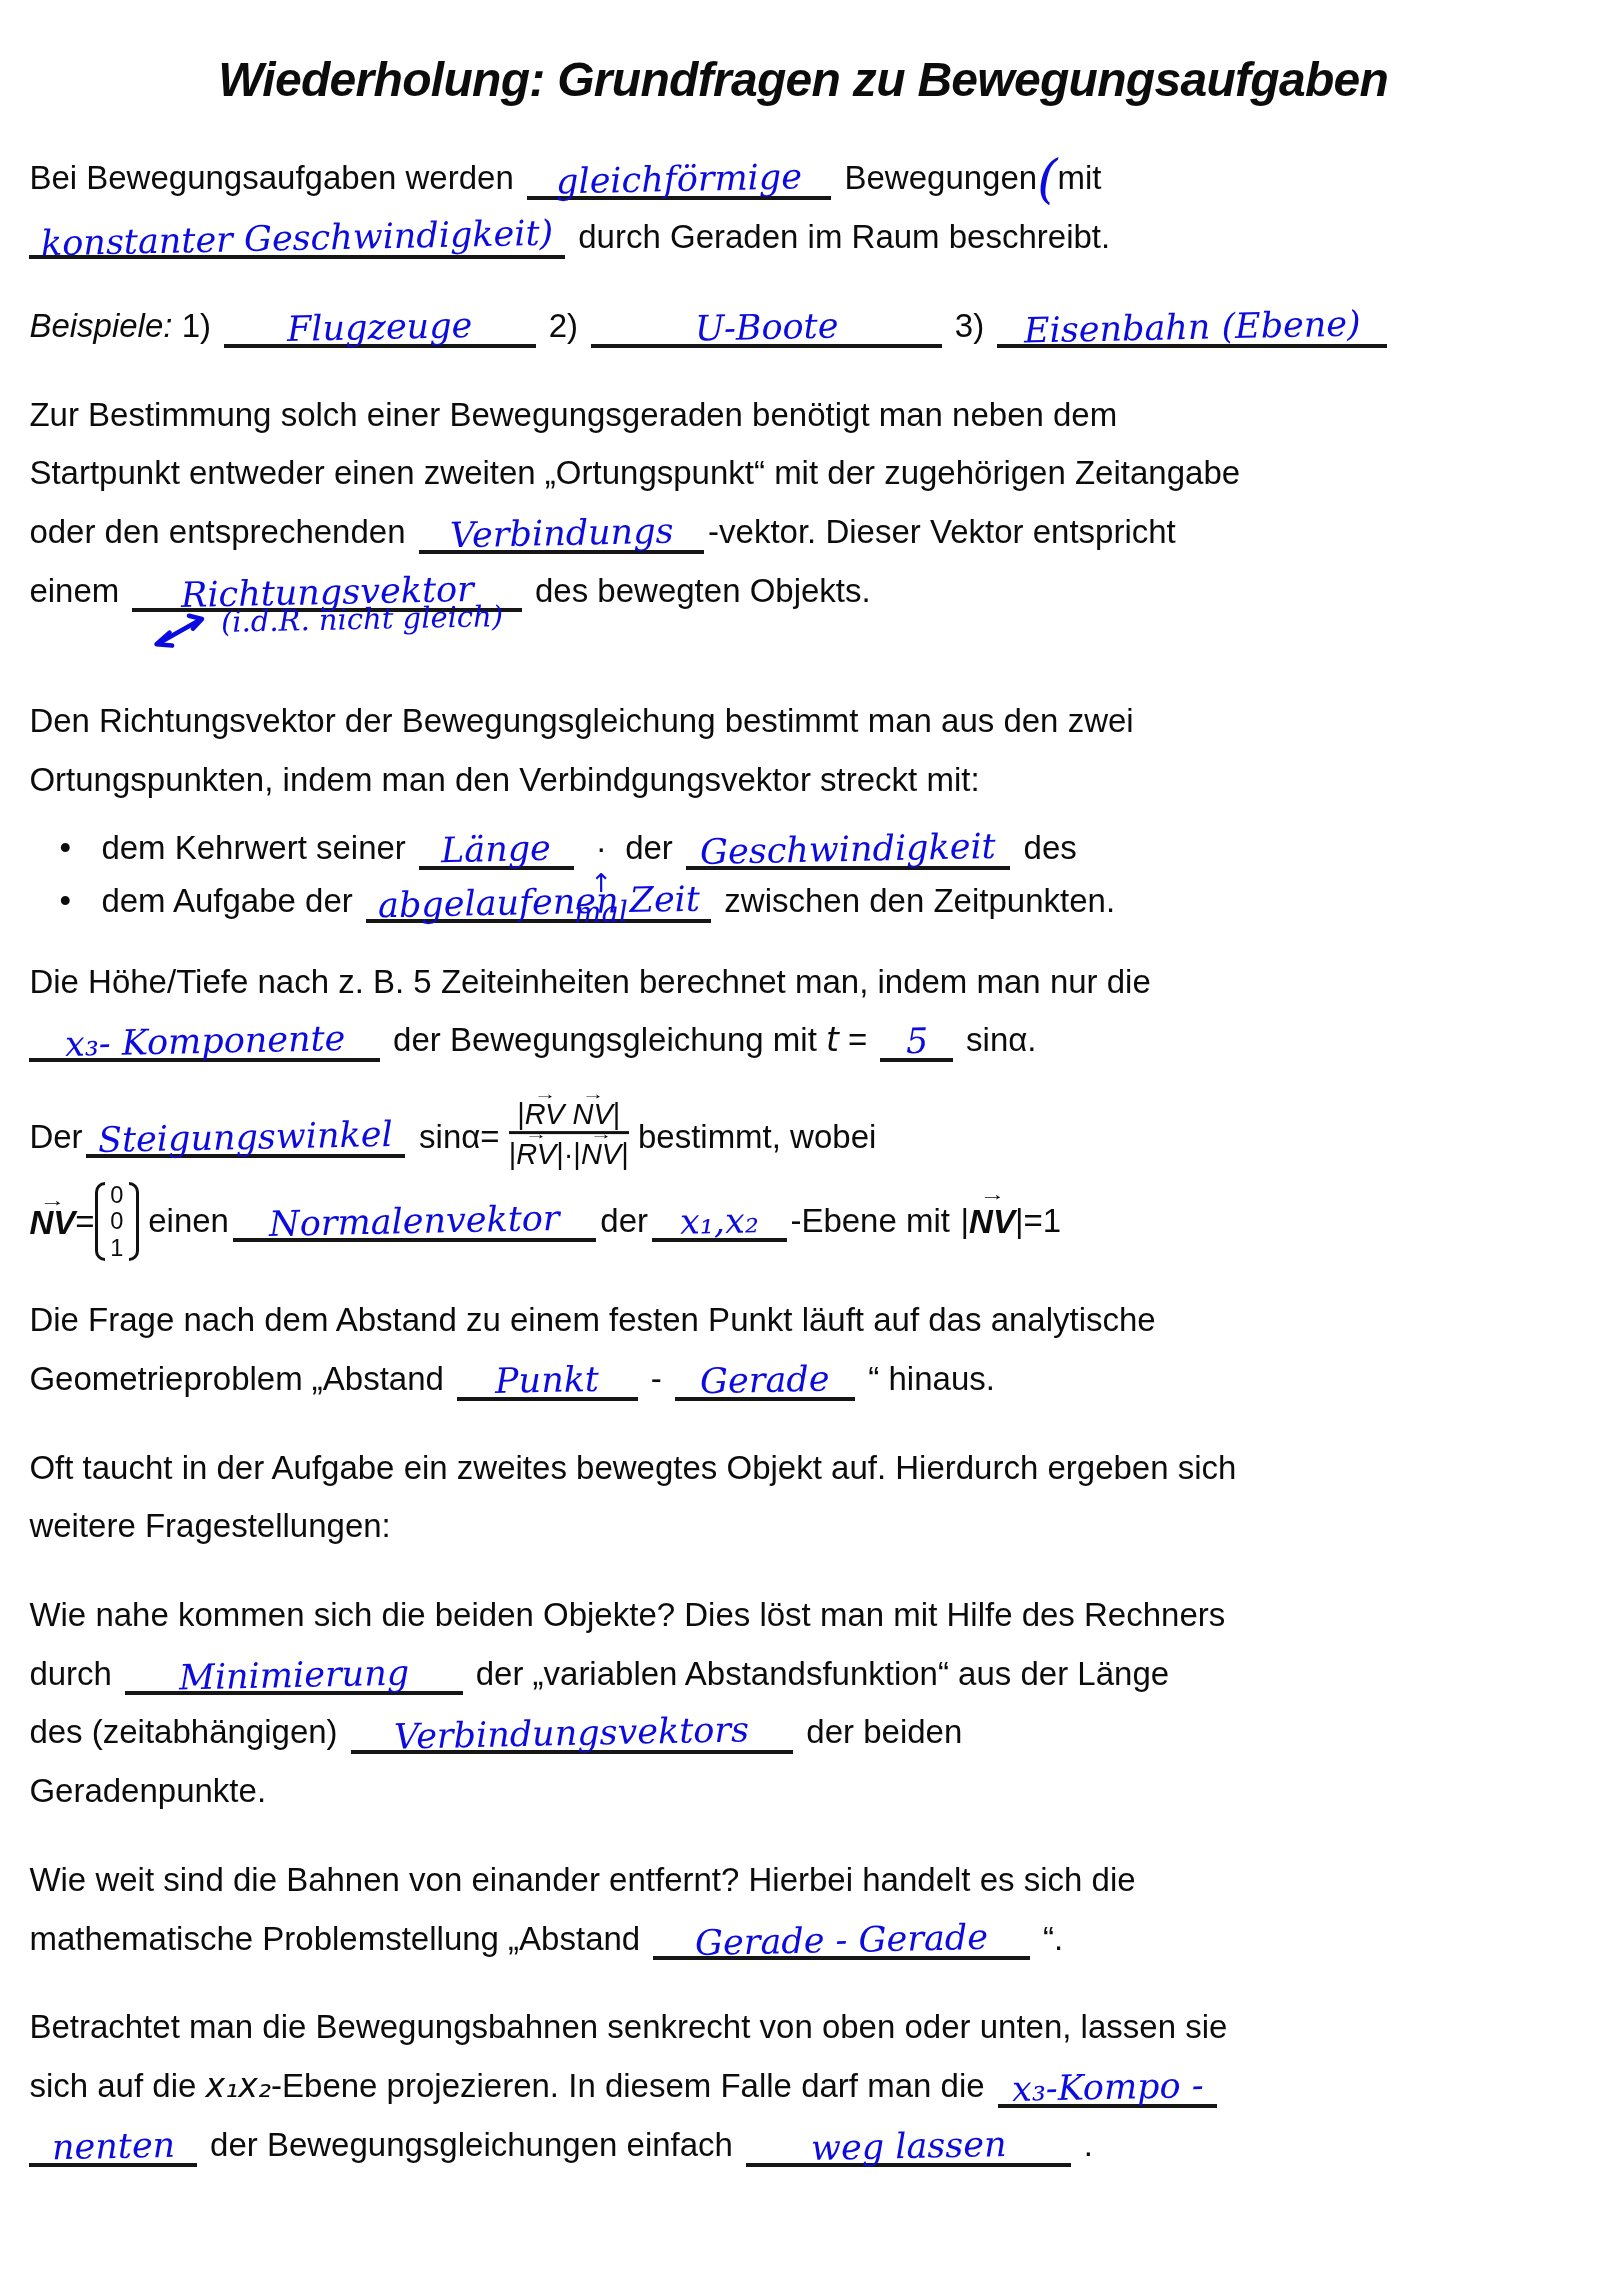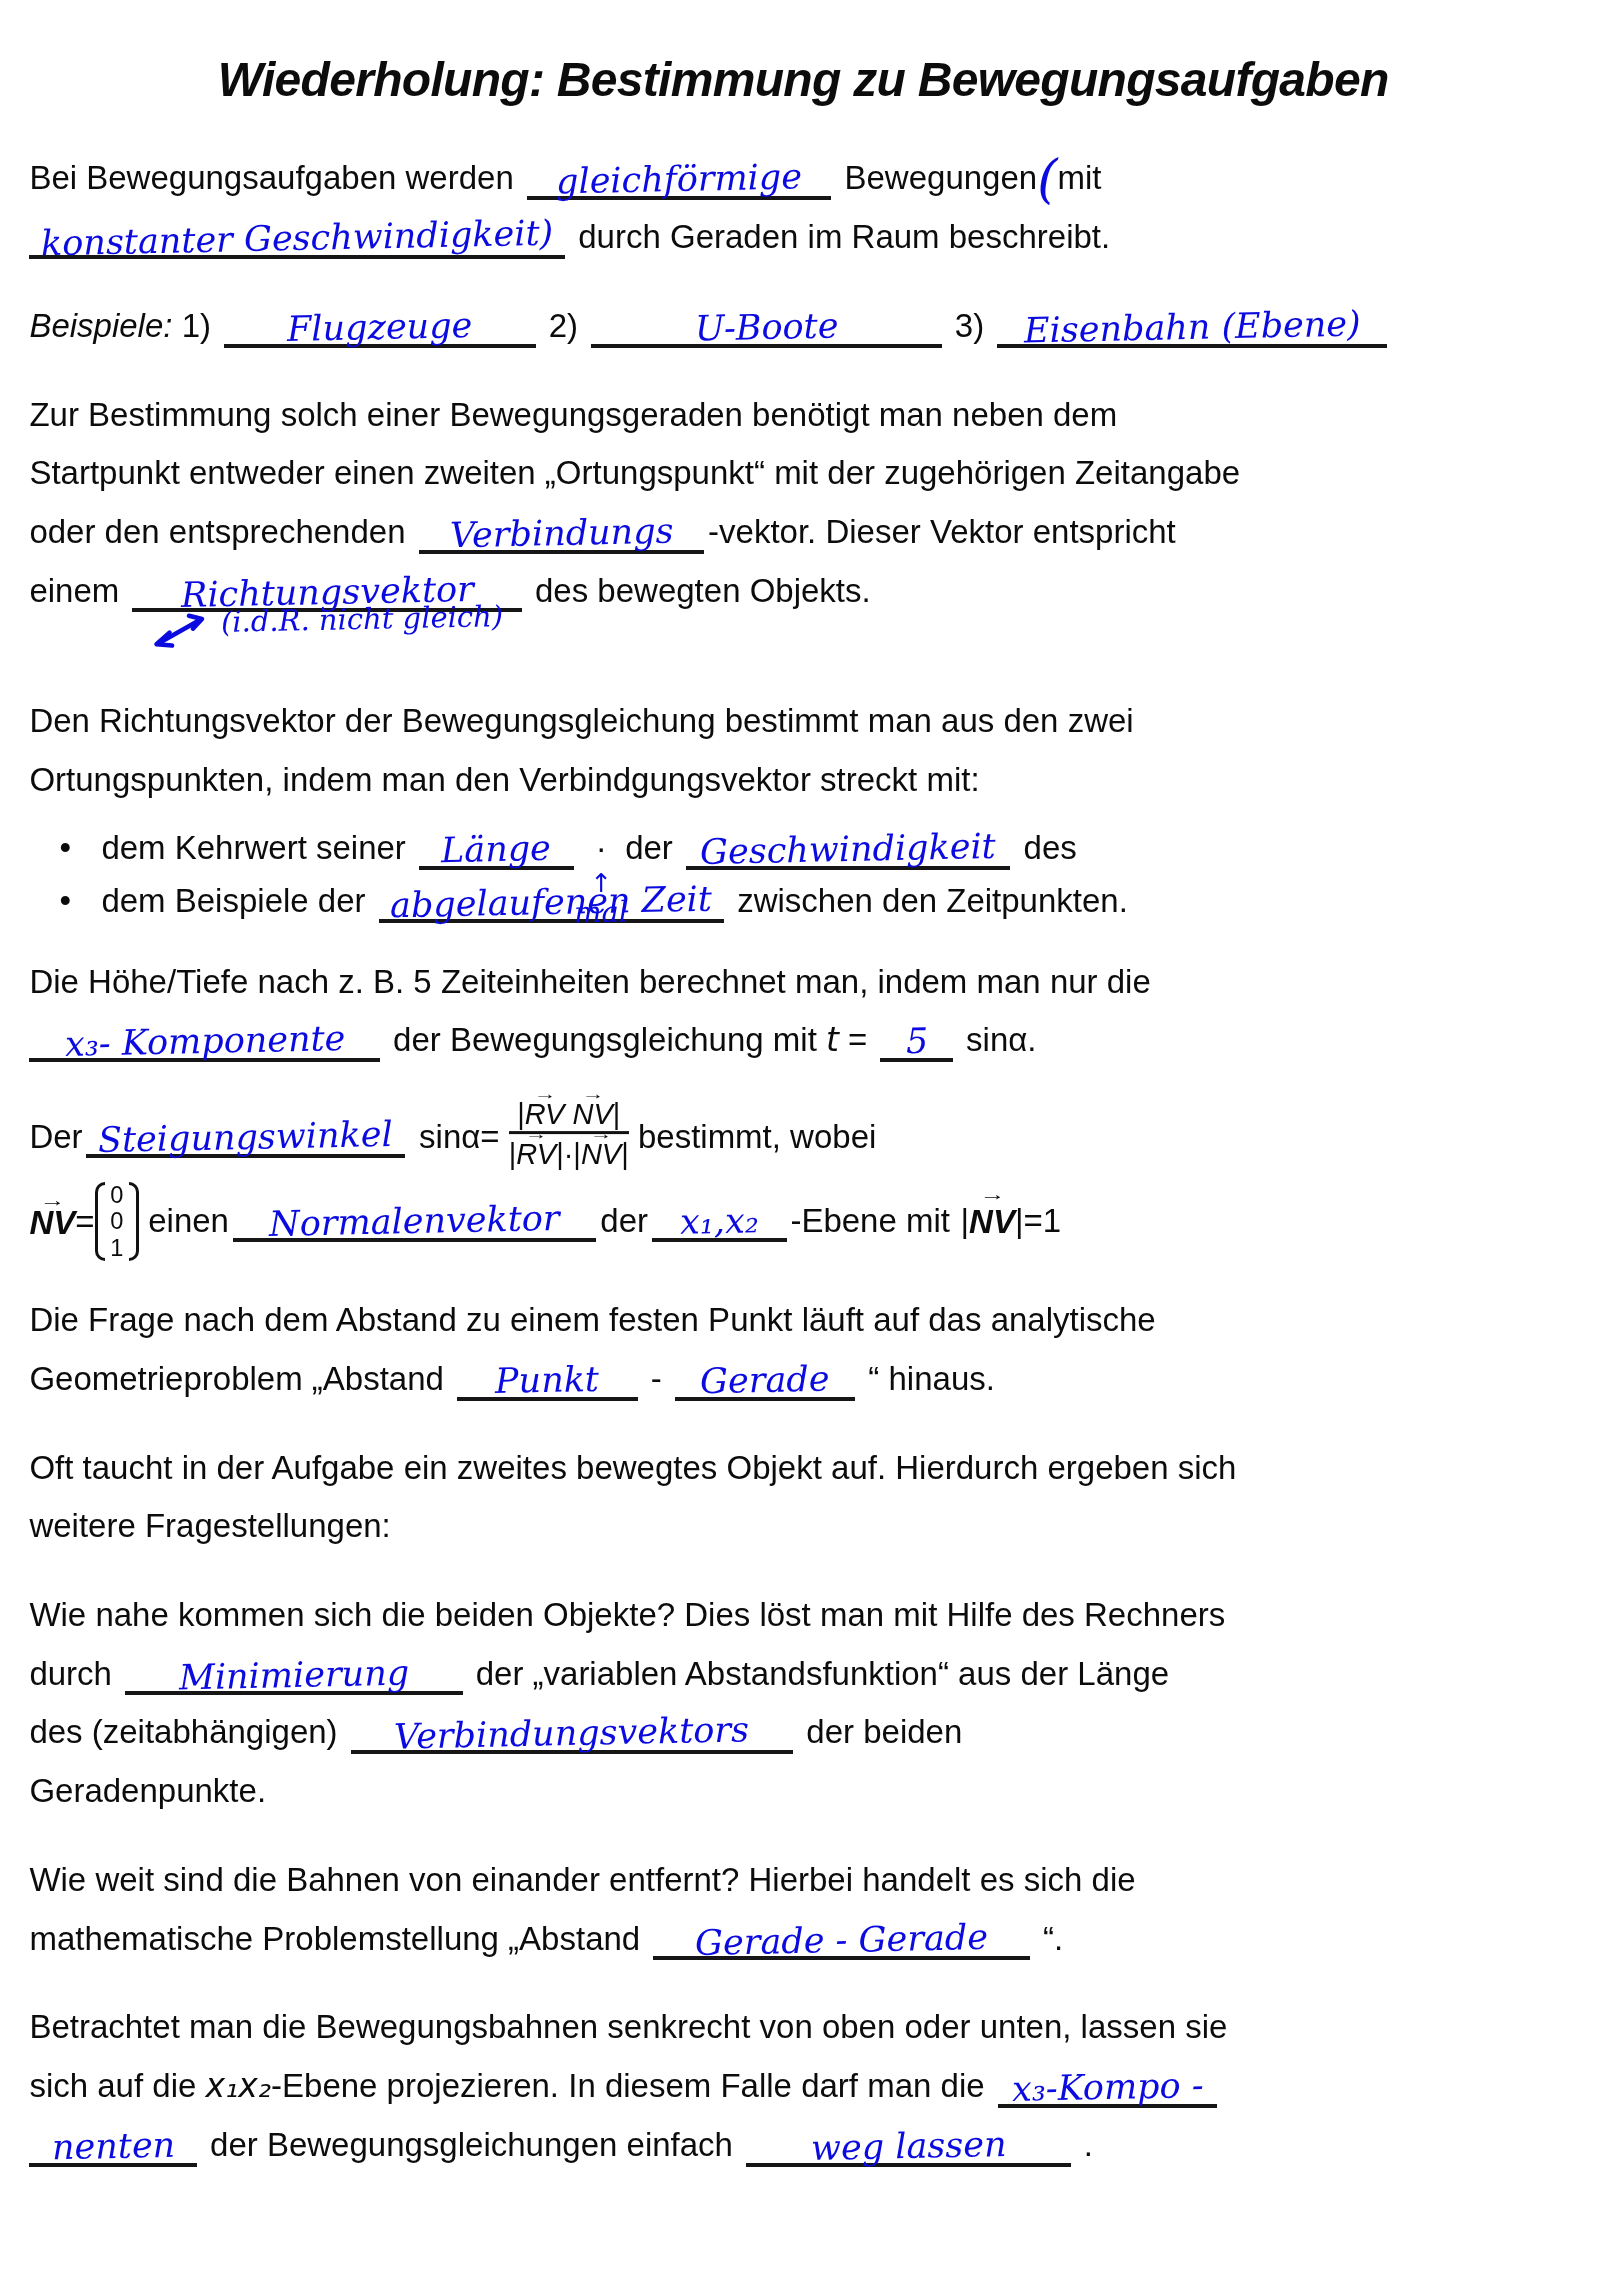--- a/index.html
+++ b/index.html
@@ -104,21 +104,21 @@
   .paren-r{border:3.9px solid #111;border-left:none;border-radius:0 17px 17px 0;}
   .tall-line{display:flex;align-items:center;flex-wrap:nowrap;}
   .tall-line > *{flex:0 0 auto;}
   .gap{display:inline-block;width:10.5px;}
 </style>
 </head>
 <body>
 
 <div class="page">
 
-  <h1 class="title">Wiederholung: Bestimmung zu Bewegungsaufgaben</h1>
+  <h1 class="title">Wiederholung: Grundfragen zu Bewegungsaufgaben</h1>
 
   <p class="para">
     <span class="line">
       <span>Bei Bewegungsaufgaben werden</span>
       <span class="blank" style="min-width:281px"><span class="hw">gleichförmige</span></span>
       <span>Bewegungen</span><span class="hw-paren">(</span><span>mit</span>
     </span>
     <span class="line">
       <span class="blank" style="min-width:425px;margin-left:0"><span class="hw">konstanter Geschwindigkeit)</span></span>
       <span>durch Geraden im Raum beschreibt.</span>
@@ -179,21 +179,21 @@
         <span>der</span>
         <span class="blank" style="min-width:301px"><span class="hw">Geschwindigkeit</span></span>
         <span>des</span>
       </span>
     </span>
   </div>
   <div class="bullet-row" style="margin-bottom:30px">
     <span class="bullet-glyph">•</span>
     <span class="bullet-body">
       <span class="line">
-        <span>dem Beispiele der</span>
+        <span>dem Aufgabe der</span>
         <span class="blank" style="min-width:308px"><span class="hw">abgelaufenen Zeit</span></span>
         <span>zwischen den Zeitpunkten.</span>
       </span>
     </span>
   </div>
 
   <p class="para">
     <span class="line">Die Höhe/Tiefe nach z. B. 5 Zeiteinheiten berechnet man, indem man nur die</span>
     <span class="line">
       <span class="blank" style="min-width:327px;margin-left:0"><span class="hw">x₃- Komponente</span></span>

